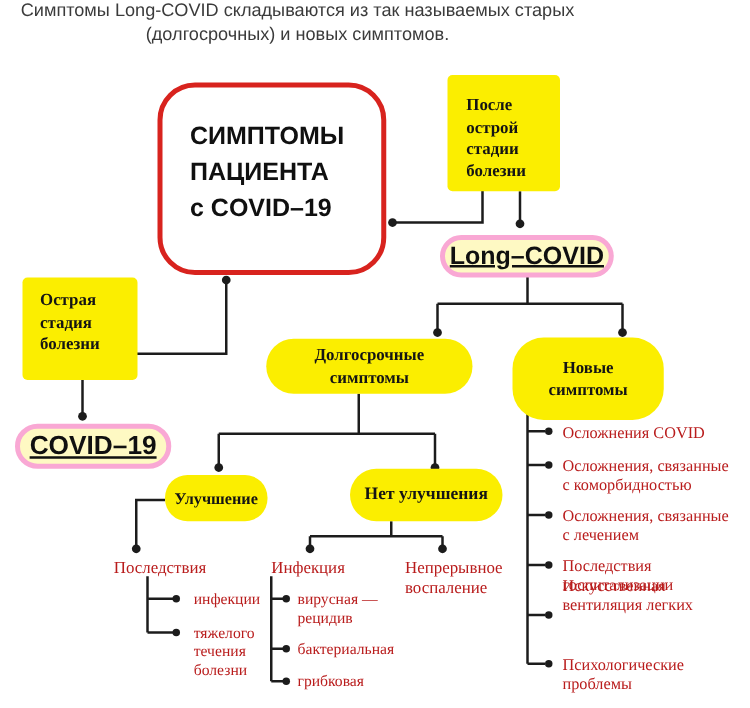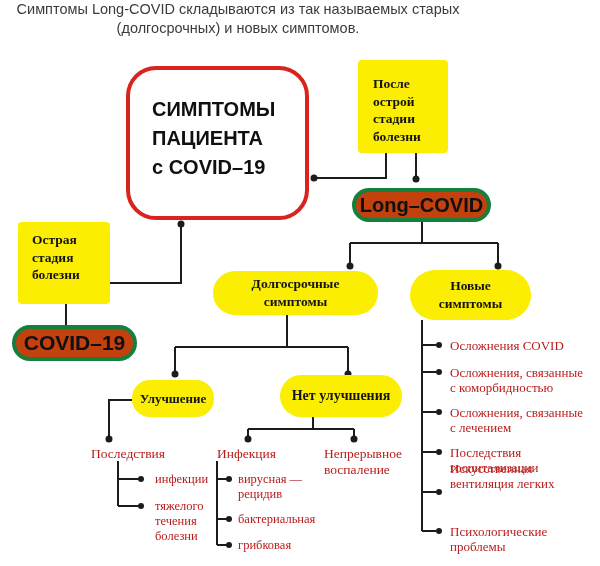--- a/index.html
+++ b/index.html
@@ -7,36 +7,36 @@
     position:relative;width:600px;height:566px;background:#ffffff;overflow:hidden;
     font-family:"Liberation Sans","DejaVu Sans",sans-serif;
   }
   .abs{position:absolute;}
   #title{
     left:0;top:8;width:476px;text-align:center;
     font-size:14.5px;line-height:1.28;color:#3b3b3b;white-space:pre-line;
   }
   svg.lines{left:0;top:0;width:600px;height:566px;pointer-events:none;}
   .ybox{background:#FBEE00;border-radius:4px;}
-  .rpill{background:#c2410c;border:4px solid #15803d;display:flex;align-items:center;justify-content:center;}
+  .rpill{background:#fef9c3;border:4px solid #f9a8d4;display:flex;align-items:center;justify-content:center;text-decoration:underline;}
   .serifb{font-family:"Liberation Serif","DejaVu Serif",serif;font-weight:bold;color:#141414;white-space:pre-line;}
   .serif{font-family:"Liberation Serif","DejaVu Serif",serif;color:#b91c1c;white-space:pre-line;}
   #big-box{
     left:126px;top:66px;width:183px;height:154px;background:#fff;
     border:4.5px solid #D8231E;border-radius:30px;box-sizing:border-box;
   }
   #big-box .txt{position:absolute;left:22px;top:25px;font-weight:bold;font-size:20px;line-height:1.44;color:#101010;white-space:pre-line;}
   #after-acute{left:358px;top:60px;width:90px;height:93px;}
   #after-acute .txt{position:absolute;left:15px;top:15px;font-size:13.5px;line-height:1.3;}
   #long-covid{left:352px;top:188px;width:139px;height:34px;border-radius:18px;box-sizing:border-box;font-weight:bold;font-size:20px;color:#101010;}
   #acute-stage{left:18px;top:222px;width:92px;height:82px;}
   #acute-stage .txt{position:absolute;left:14px;top:9px;font-size:13.5px;line-height:1.3;}
-  #covid19{left:12px;top:325px;width:125px;height:36px;border-radius:19px;box-sizing:border-box;font-weight:bold;font-size:21px;color:#101010;}
+  #covid19{left:12px;top:339px;width:125px;height:36px;border-radius:19px;box-sizing:border-box;font-weight:bold;font-size:21px;color:#101010;}
   #long-term{left:213px;top:271px;width:165px;height:44px;border-radius:22px;display:flex;align-items:center;justify-content:center;text-align:center;font-size:13.5px;line-height:1.3;}
-  #new-sym{left:410px;top:270px;width:121px;height:50px;border-radius:25px;display:flex;align-items:center;justify-content:center;text-align:center;font-size:13.5px;line-height:1.3;}
+  #new-sym{left:410px;top:270px;width:121px;height:66px;border-radius:25px;display:flex;align-items:center;justify-content:center;text-align:center;font-size:13.5px;line-height:1.3;}
   #improve{left:132px;top:380px;width:82px;height:37px;border-radius:18px;display:flex;align-items:center;justify-content:center;font-size:13px;}
   #no-improve{left:280px;top:375px;width:122px;height:42px;border-radius:21px;display:flex;align-items:center;justify-content:center;font-size:14px;}
   .lbl{font-size:13.5px;line-height:1.18;}
   .item{font-size:12.5px;line-height:1.2;}
   .ritem{font-size:13px;line-height:1.18;width:150px;}
 </style>
 </head>
 <body>
 
 <div id="canvas">

